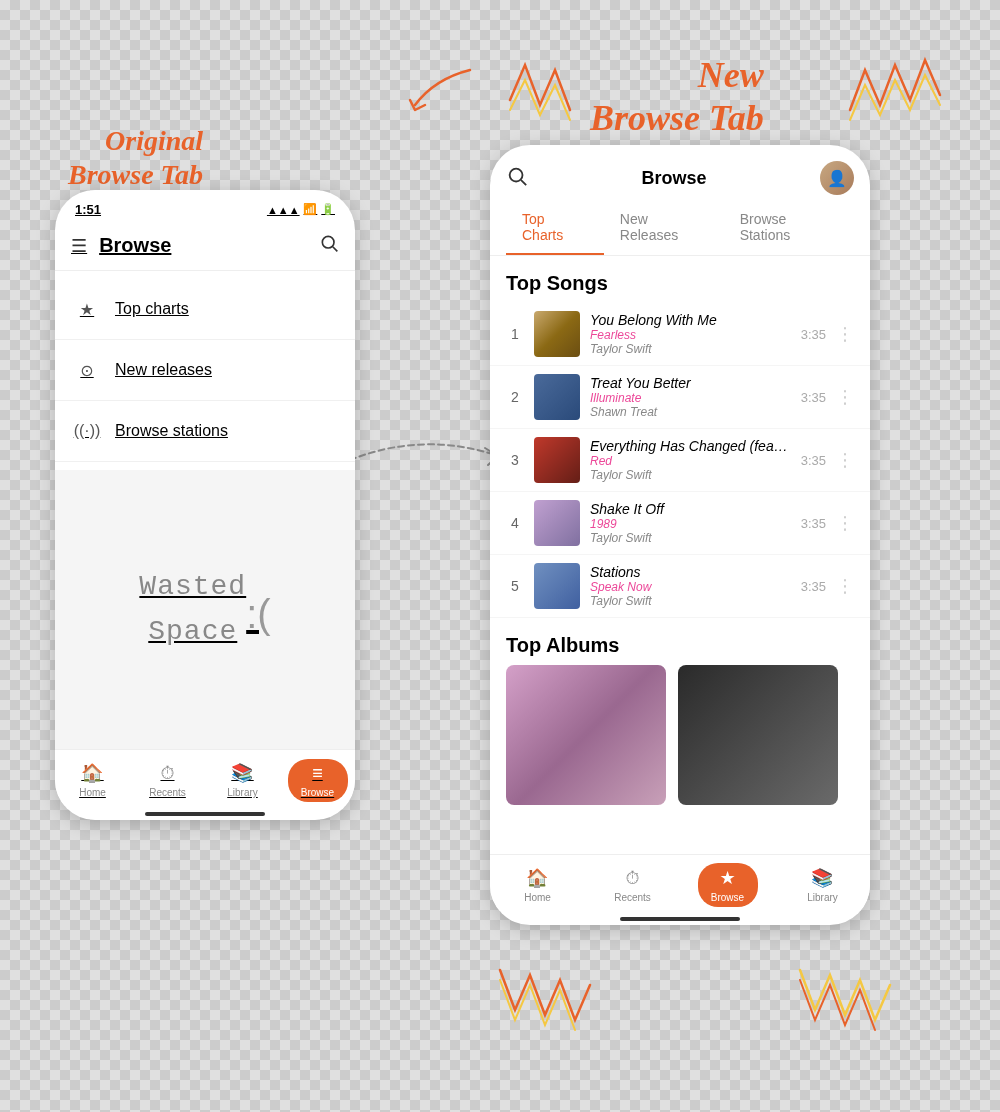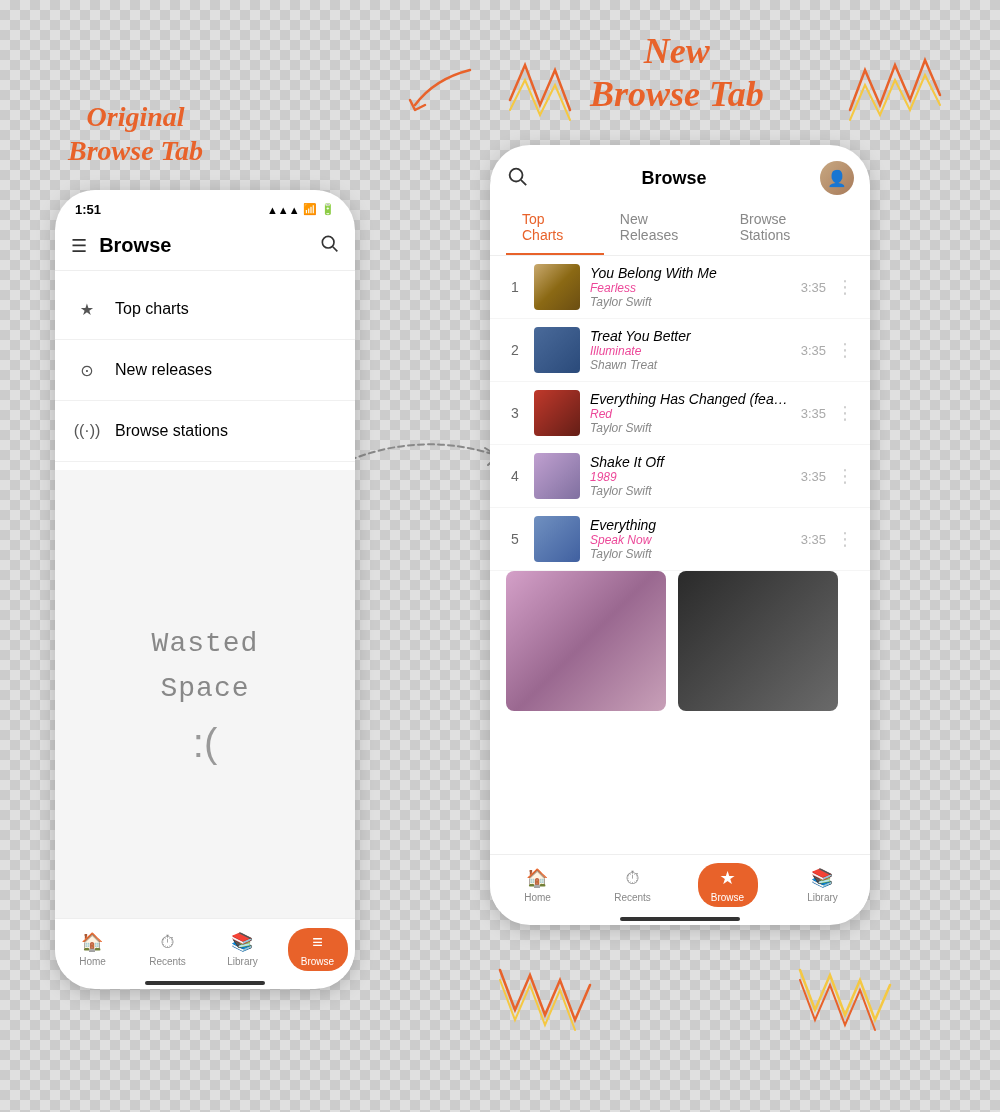--- a/index.html
+++ b/index.html
@@ -20,21 +20,22 @@
       overflow: hidden;
     }
 
     
     .annotation-title {
       font-family: Georgia, 'Times New Roman', serif;
       font-style: italic;
       font-weight: bold;
       color: #e8622a;
       line-height: 1.2;
-      text-align: center;
+      text-align: right;
+      margin-top: 24px;
     }
 
     .label-original {
       position: absolute;
       top: 100px;
       left: 68px;
       font-size: 28px;
     }
 
     .label-new {
@@ -55,23 +56,24 @@
       position: absolute;
       background: white;
       border-radius: 40px;
       box-shadow: 0 4px 20px rgba(0,0,0,0.2);
       overflow: hidden;
     }
 
     
     .phone-left {
       width: 300px;
-      height: 799px;
+      height: 630px;
       top: 190px;
       left: 55px;
+      text-decoration: underline;
     }
 
     .phone-left .status-bar {
       display: flex;
       justify-content: space-between;
       align-items: center;
       padding: 12px 20px 8px;
       font-size: 13px;
       font-weight: 600;
     }
@@ -452,21 +454,21 @@
         <div class="menu-icon">⊙</div>
         <span>New releases</span>
       </div>
       <div class="menu-item">
         <div class="menu-icon">((·))</div>
         <span>Browse stations</span>
       </div>
     </div>
 
     <div class="phone-left-spacer">
-      <div style="display:flex; flex-direction:column; align-items:center; justify-content:center; height:100%; padding:20px;">
+      <div style="display:flex; flex-direction:row; align-items:center; justify-content:center; height:100%; padding:20px;">
         <div class="wasted-text">
           Wasted<br>Space
         </div>
         <div class="sad-face">:(</div>
       </div>
     </div>
 
     <div class="bottom-nav">
       <div class="nav-item">
         <span class="nav-icon">🏠</span>
@@ -512,20 +514,21 @@
       <div class="tab">
         <span>New Releases</span>
       </div>
       <div class="tab">
         <span>Browse Stations</span>
       </div>
     </div>
 
     <div class="scroll-content">
 
+      <div class="section-title">Top Songs</div>
 
       <div class="song-item">
         <span class="song-num">1</span>
         <div class="song-art art-1"></div>
         <div class="song-info">
           <div class="song-name">You Belong With Me</div>
           <div class="song-album">Fearless</div>
           <div class="song-artist">Taylor Swift</div>
         </div>
         <span class="song-duration">3:35</span>
@@ -565,29 +568,30 @@
           <div class="song-artist">Taylor Swift</div>
         </div>
         <span class="song-duration">3:35</span>
         <span class="song-more">⋮</span>
       </div>
 
       <div class="song-item">
         <span class="song-num">5</span>
         <div class="song-art art-5"></div>
         <div class="song-info">
-          <div class="song-name">Everything</div>
+          <div class="song-name">Stations</div>
           <div class="song-album">Speak Now</div>
           <div class="song-artist">Taylor Swift</div>
         </div>
         <span class="song-duration">3:35</span>
         <span class="song-more">⋮</span>
       </div>
 
 
+      <div class="section-title">Top Albums</div>
       <div class="albums-grid">
         <div class="album-card album1"></div>
         <div class="album-card album2"></div>
       </div>
     </div>
 
     <div class="bottom-nav">
       <div class="nav-item">
         <span class="nav-icon">🏠</span>
         <span>Home</span>

